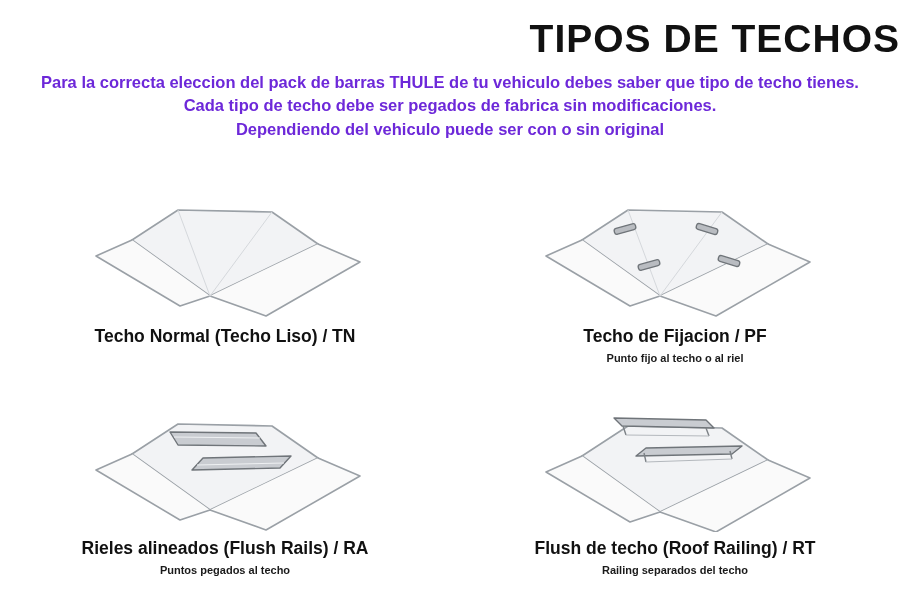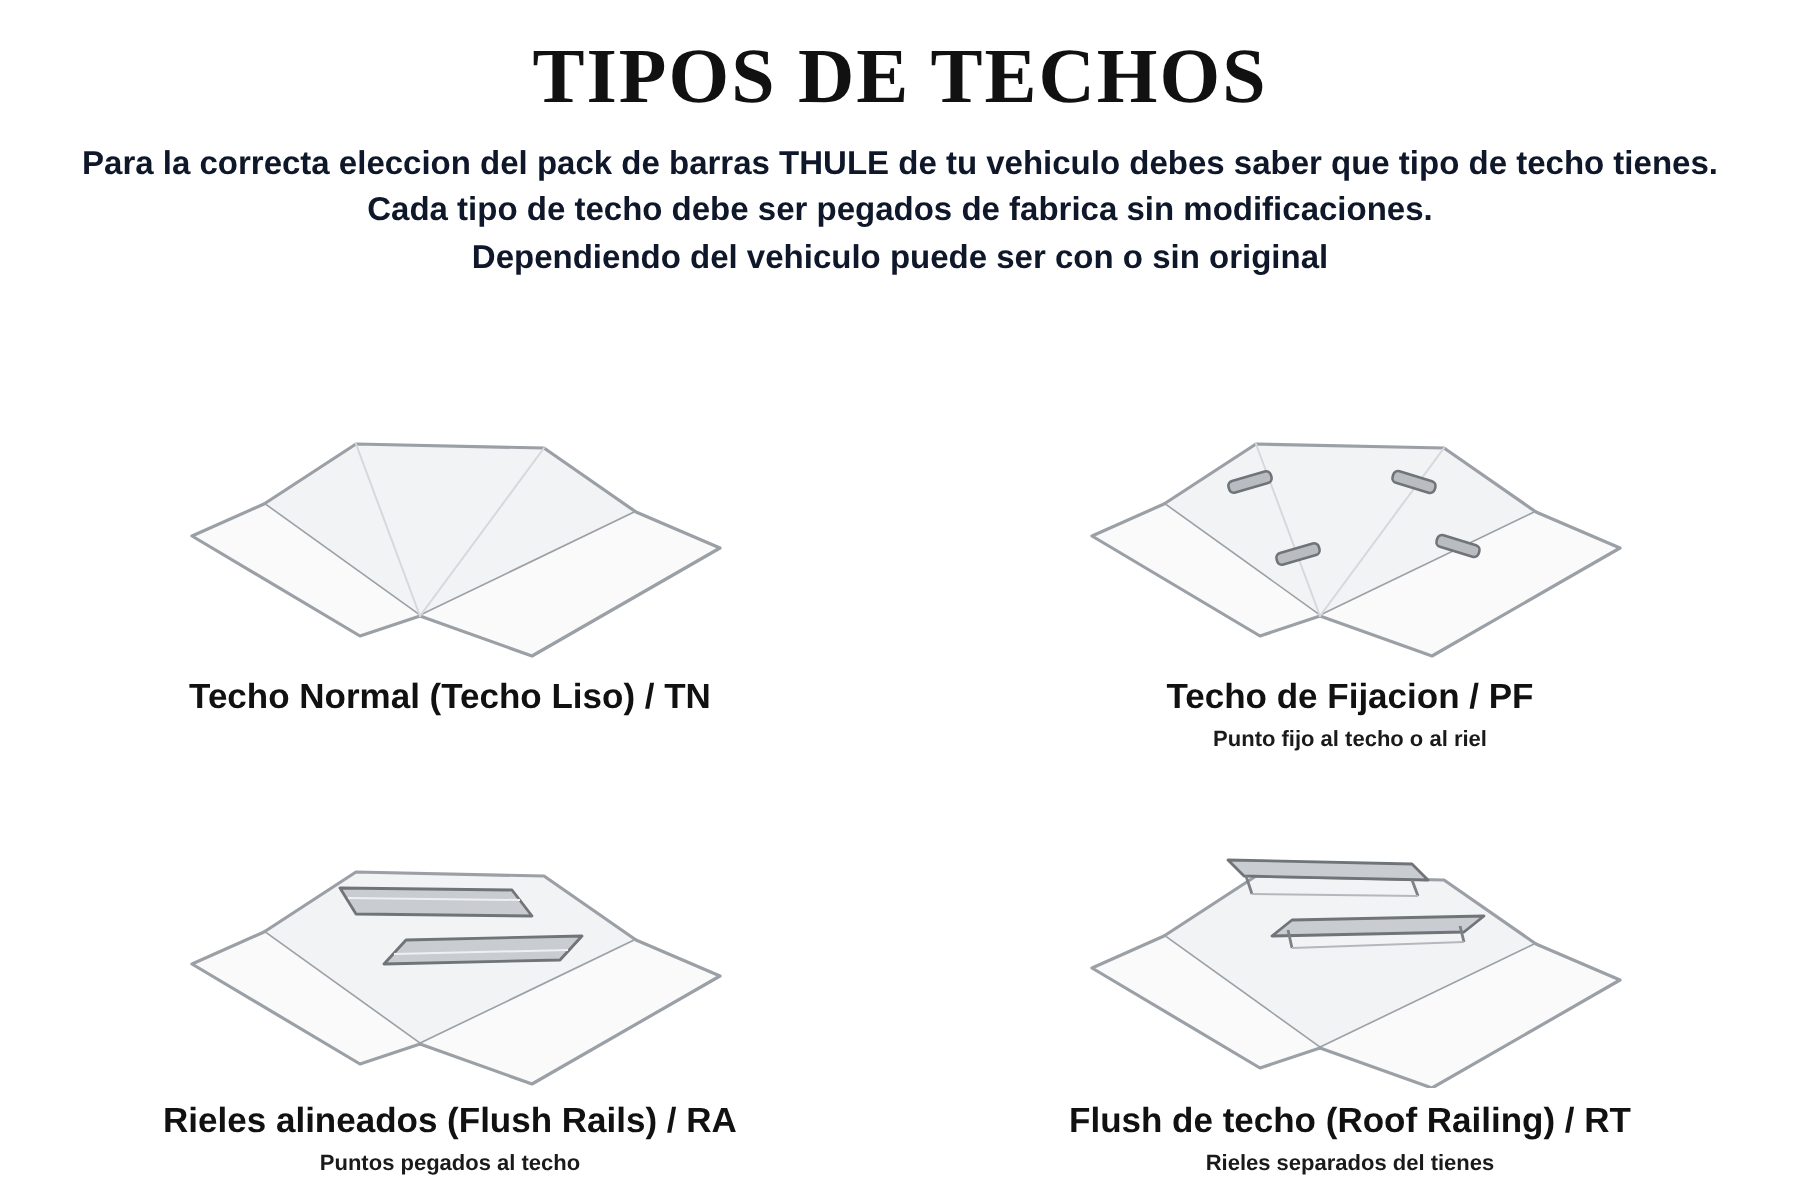--- a/index.html
+++ b/index.html
@@ -15,42 +15,41 @@
     overflow: hidden;
   }
   .page {
     position: relative;
     width: 900px;
     height: 600px;
     background: #ffffff;
     box-sizing: border-box;
   }
   .title {
-    text-align: center;
+    text-align: right;
     font-size: 39px;
     font-weight: bold;
     letter-spacing: 1px;
     margin: 18px 0 0 0;
     line-height: 1.1;
     color: #111111;
-    font-family: Liberation Serif, serif;
   }
   .subtitle-block {
     text-align: center;
     margin-top: 10px;
   }
   .subtitle-line {
     font-size: 16.5px;
     font-weight: bold;
     line-height: 1.42;
-    color: #0f172a;
+    color: #6d28d9;
   }
   .grid {
     position: absolute;
-    top: 160px;
+    top: 148px;
     left: 0;
     width: 833px;
     display: grid;
     grid-template-columns: 450px 450px;
     grid-template-rows: 208px 208px;
   }
   .cell {
     position: relative;
     display: flex;
     flex-direction: column;
@@ -188,17 +187,17 @@
             <path d="M134 61 L136 70"></path>
             <path d="M220 59 L222 67"></path>
           </g>
           <g stroke="#b4b8bd" stroke-width="1" fill="none">
             <path d="M116 43 L199 44"></path>
             <path d="M136 70 L222 67"></path>
           </g>
         </svg>
       </div>
       <div class="cap-main">Flush de techo (Roof Railing) / RT</div>
-      <div class="cap-sub">Rieles separados del tienes</div>
+      <div class="cap-sub">Railing separados del techo</div>
     </div>
 
   </div>
 </div>
 
 </body></html>

